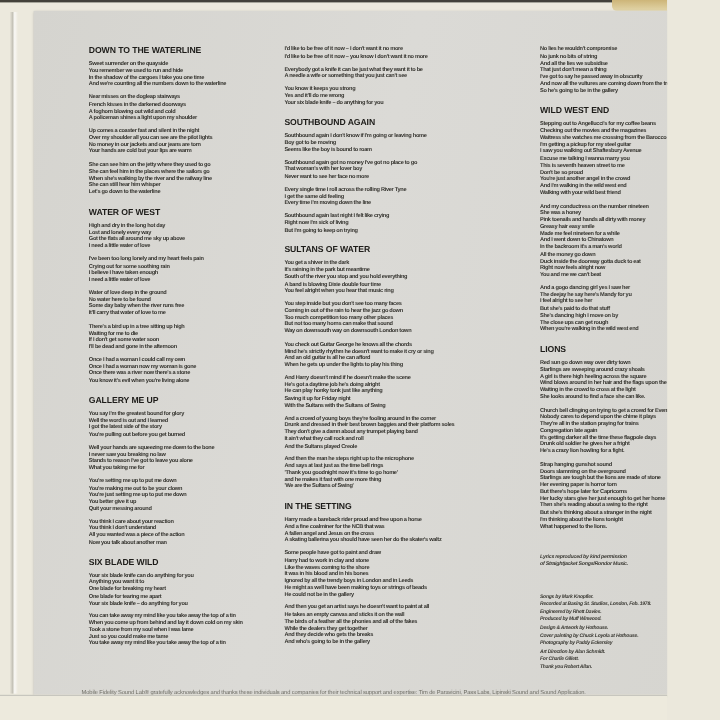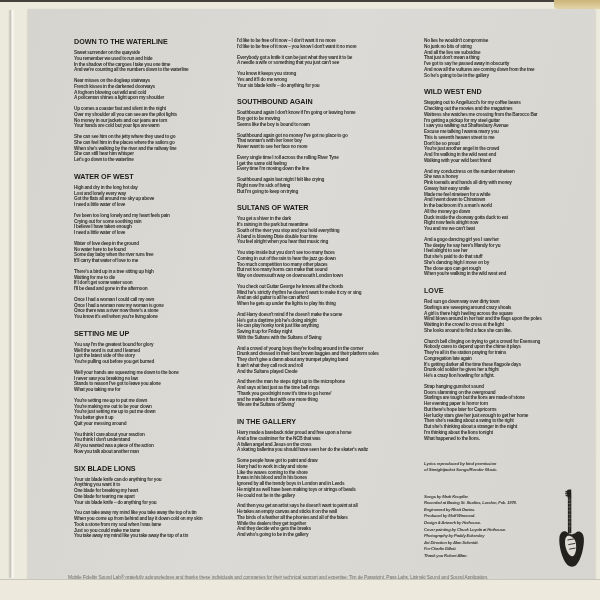--- a/index.html
+++ b/index.html
@@ -1,31 +1,31 @@
 <!DOCTYPE html>
 <html><head>
 <meta charset="utf-8">
 <style>
   html,body{margin:0;padding:0;background:#ebe8dc;}
-  .page{position:relative;width:600px;height:600px;background:#ece9dd;overflow:hidden;
-        font-family:"Liberation Sans",sans-serif;}
+  .page{position:relative;width:536px;height:600px;background:#ece9dd;overflow:hidden;
+        font-family:"Liberation Sans",sans-serif;padding-left:20px;}
   .top-edge{position:absolute;top:0;left:0;right:30px;height:2px;background:#43413a;}
   .tape-patch{position:absolute;top:0;right:0;width:46px;height:9px;
         background:linear-gradient(180deg,#cdb578,#e2d5a9);border-bottom-left-radius:4px;}
   .left-crease{position:absolute;left:8px;top:10px;bottom:22px;width:7px;
         background:linear-gradient(90deg,rgba(160,158,148,0),rgba(150,148,138,.45) 35%,rgba(255,255,255,.7) 60%,rgba(160,158,148,0));}
   .sheet{position:absolute;left:28px;top:9px;width:567px;height:570px;
         background:linear-gradient(105deg,#d5d4cf,#dbdad6 45%,#d6d5d0);
         box-shadow:0 1px 2px rgba(90,88,80,.35);}
   .bottom-strip{position:absolute;left:0;right:0;top:579px;height:21px;background:#edeadd;
         border-top:1px solid #c7c6be;}
   .col{position:absolute;top:29px;color:#32312c;}
   .col-1{left:46px;}
   .col-2{left:209px;}
-  .col-3{left:396px;}
+  .col-3{left:422px;}
   .song-title{font-size:7.2px;line-height:7.5px;font-weight:700;color:#1d1c19;
         letter-spacing:-.05px;margin:10px 0 4.5px;white-space:nowrap;}
   .col > :first-child{margin-top:0;}
   .stanza{margin-bottom:5px;}
   .line{font-size:4.7px;line-height:5.75px;font-weight:700;letter-spacing:-.25px;
         white-space:nowrap;color:#34332e;}
   .stanza.note{margin-top:20px;}
   .note .line{font-style:italic;font-size:4.4px;line-height:6.2px;letter-spacing:-.2px;color:#3a3933;}
   .stanza.credits{margin-top:20px;}
   .credits .line{font-style:italic;font-size:4.2px;line-height:6.6px;letter-spacing:-.2px;color:#3a3933;}
@@ -92,21 +92,21 @@
           <div class="line">Waiting for me to die</div>
           <div class="line">If I don't get some water soon</div>
           <div class="line">I'll be dead and gone in the afternoon</div>
         </div>
         <div class="stanza">
           <div class="line">Once I had a woman I could call my own</div>
           <div class="line">Once I had a woman now my woman is gone</div>
           <div class="line">Once there was a river now there's a stone</div>
           <div class="line">You know it's evil when you're living alone</div>
         </div>
-        <div class="song-title">SETTING ME UP</div>
+        <div class="song-title">GALLERY ME UP</div>
         <div class="stanza">
           <div class="line">You say I'm the greatest bound for glory</div>
           <div class="line">Well the word is out and I learned</div>
           <div class="line">I got the latest side of the story</div>
           <div class="line">You're pulling out before you get burned</div>
         </div>
         <div class="stanza">
           <div class="line">Well your hands are squeezing me down to the bone</div>
           <div class="line">I never saw you breaking no law</div>
           <div class="line">Stands to reason I've got to leave you alone</div>
@@ -118,21 +118,21 @@
           <div class="line">You're just setting me up to put me down</div>
           <div class="line">You better give it up</div>
           <div class="line">Quit your messing around</div>
         </div>
         <div class="stanza">
           <div class="line">You think I care about your reaction</div>
           <div class="line">You think I don't understand</div>
           <div class="line">All you wanted was a piece of the action</div>
           <div class="line">Now you talk about another man</div>
         </div>
-        <div class="song-title">SIX BLADE LIONS</div>
+        <div class="song-title">SIX BLADE WILD</div>
         <div class="stanza">
           <div class="line">Your six blade knife can do anything for you</div>
           <div class="line">Anything you want it to</div>
           <div class="line">One blade for breaking my heart</div>
           <div class="line">One blade for tearing me apart</div>
           <div class="line">Your six blade knife – do anything for you</div>
         </div>
         <div class="stanza">
           <div class="line">You can take away my mind like you take away the top of a tin</div>
           <div class="line">When you come up from behind and lay it down cold on my skin</div>
@@ -211,21 +211,21 @@
           <div class="line">It ain't what they call rock and roll</div>
           <div class="line">And the Sultans played Creole</div>
         </div>
         <div class="stanza">
           <div class="line">And then the man he steps right up to the microphone</div>
           <div class="line">And says at last just as the time bell rings</div>
           <div class="line">'Thank you goodnight now it's time to go home'</div>
           <div class="line">and he makes it fast with one more thing</div>
           <div class="line">'We are the Sultans of Swing'</div>
         </div>
-        <div class="song-title">IN THE GALLERY</div>
+        <div class="song-title">IN THE SETTING</div>
         <div class="stanza">
           <div class="line">Harry made a bareback rider proud and free upon a horse</div>
           <div class="line">And a fine coalminer for the NCB that was</div>
           <div class="line">A fallen angel and Jesus on the cross</div>
           <div class="line">A skating ballerina you should have seen her do the skater's waltz</div>
         </div>
         <div class="stanza">
           <div class="line">Some people have got to paint and draw</div>
           <div class="line">Harry had to work in clay and stone</div>
           <div class="line">Like the waves coming to the shore</div>
@@ -282,21 +282,21 @@
         </div>
         <div class="stanza">
           <div class="line">And a gogo dancing girl yes I saw her</div>
           <div class="line">The deejay he say here's Mandy for yu</div>
           <div class="line">I feel alright to see her</div>
           <div class="line">But she's paid to do that stuff</div>
           <div class="line">She's dancing high I move on by</div>
           <div class="line">The close ups can get rough</div>
           <div class="line">When you're walking in the wild west end</div>
         </div>
-        <div class="song-title">LOVE</div>
+        <div class="song-title">LIONS</div>
         <div class="stanza">
           <div class="line">Red sun go down way over dirty town</div>
           <div class="line">Starlings are sweeping around crazy shoals</div>
           <div class="line">A girl is there high heeling across the square</div>
           <div class="line">Wind blows around in her hair and the flags upon the poles</div>
           <div class="line">Waiting in the crowd to cross at the light</div>
           <div class="line">She looks around to find a face she can like.</div>
         </div>
         <div class="stanza">
           <div class="line">Church bell clinging on trying to get a crowd for Evensong</div>

